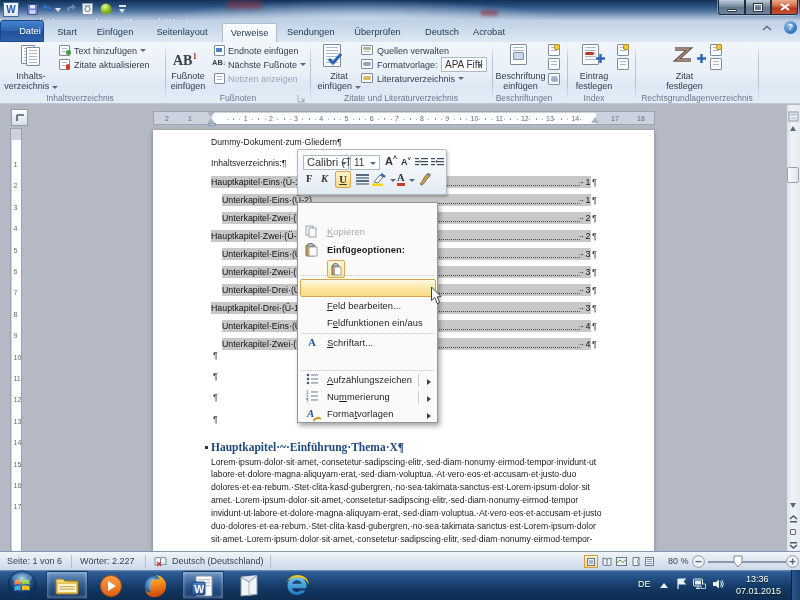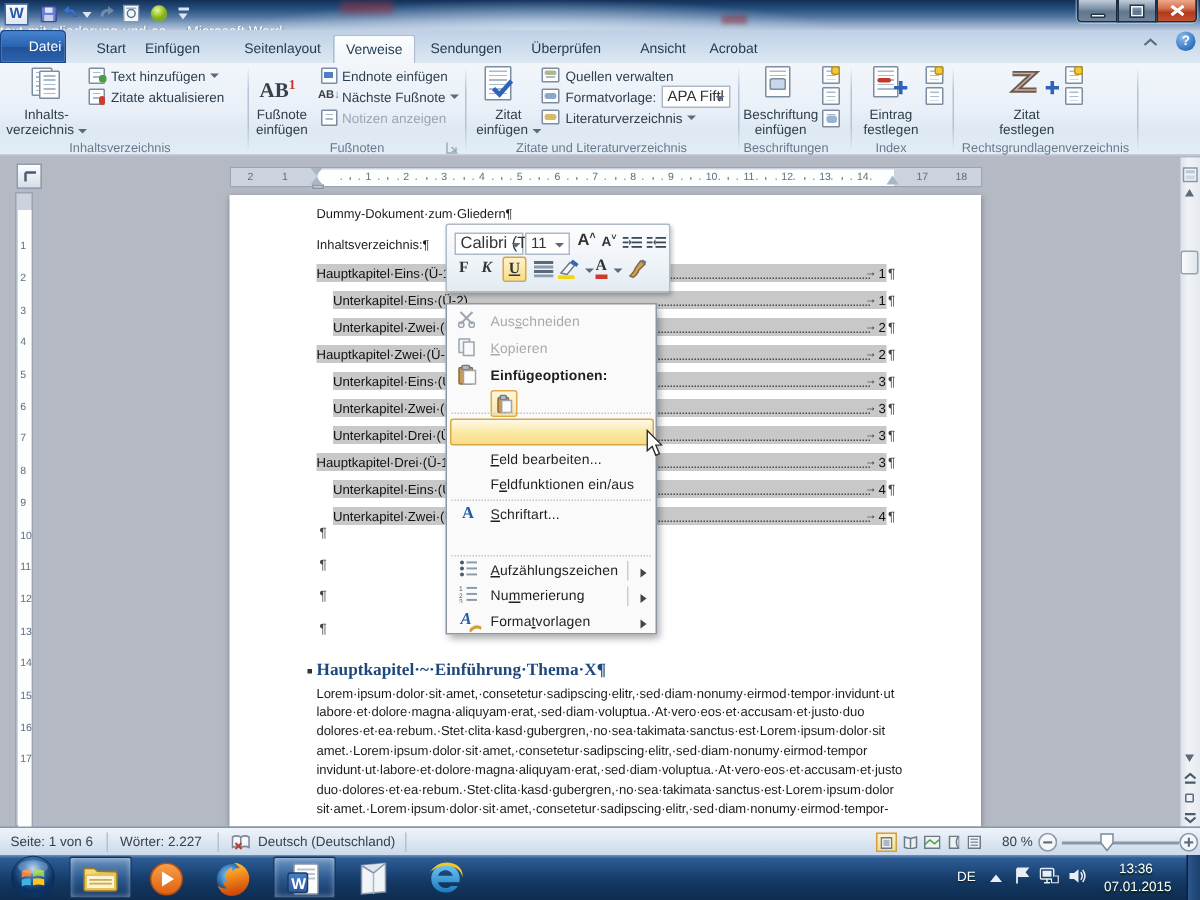--- a/index.html
+++ b/index.html
@@ -123,27 +123,27 @@
         <div style="position:absolute;left:8px;top:4px;width:8px;height:7px;border:1.5px solid #f2f6fa;outline:1px solid #253746;background:transparent;"></div>
       </div>
 <div class="wbtn close">
         <svg class="abs" style="left:8px;top:3px;" width="10" height="8" viewBox="0 0 10 8">
           <path d="M1,1 L9,7 M9,1 L1,7" stroke="#fff" stroke-width="2"></path>
         </svg>
       </div>
     </div>
 <div class="abs" id="tabrow"></div>
 <div class="tab" id="tab-datei" style="left:0px;width:44px;">Datei</div>
-<div class="tab" style="left:50px;width:34px;text-align:right;">Start</div>
+<div class="tab" style="left:50px;width:34px;">Start</div>
 <div class="tab" style="left:92px;width:46px;">Einfügen</div>
-<div class="tab" style="left:150px;width:64px;text-align:right;">Seitenlayout</div>
+<div class="tab" style="left:150px;width:64px;">Seitenlayout</div>
 <div class="tab" id="tab-verweise" style="left:222px;width:55px;">Verweise</div>
 <div class="tab" style="left:287px;width:45px;">Sendungen</div>
 <div class="tab" style="left:354px;width:47px;">Überprüfen</div>
-<div class="tab" style="left:424px;width:36px;">Ansicht</div>
+<div class="tab" style="left:424px;width:36px;">Deutsch</div>
 <div class="tab" style="left:471px;width:36px;">Acrobat</div>
 <svg class="abs" style="left:762px;top:25px;" width="10" height="8" viewBox="0 0 10 8">
       <path d="M1,5 L5,1.5 L9,5" stroke="#5a6b7d" stroke-width="1.4" fill="none"></path>
     </svg>
 <div class="abs" id="helpball">?</div>
 <div class="abs" id="ribbon">
       <div class="pg" style="left:21px;top:3px;width:14px;height:19px;">
         <i></i>
       </div>
       <div class="pg" style="left:26px;top:5px;width:14px;height:19px;">
@@ -491,30 +491,20 @@
       <span class="abs tri td" style="left:92px;top:29px;border-top-width:3px;"></span>
       <div class="mitem" style="left:99px;top:22px;font-weight:bold;font-family:'Liberation Serif',serif;border-bottom:3px solid #d03a2b;line-height:11px;">A</div>
       <span class="abs tri td" style="left:111px;top:29px;border-top-width:3px;"></span>
       <svg class="abs" style="left:120px;top:22px;" width="15" height="14" viewBox="0 0 15 14">
         <path d="M2,12 Q5,9 6,6 L9,2 L12,4 L8,8 Q7,11 4,13 Z" fill="#c8a060" stroke="#8a6a3a"></path>
         <path d="M9,2 L12,4 L13,2.5 L10.5,1 Z" fill="#6a7a8a"></path>
       </svg>
     </div>
 <div class="abs" id="ctxmenu">
       <div id="mi-hl"></div>
-      <div class="mi dis" style="top:3px;">
-        <span class="ic">
-          <svg class="abs" style="left:2px;" width="13" height="12" viewBox="0 0 13 12">
-            <path d="M2,1 L10,9 M10,1 L2,9" stroke="#9aa5b0" stroke-width="1.3"></path>
-            <circle cx="2.5" cy="9.5" r="1.8" fill="none" stroke="#9aa5b0"></circle>
-            <circle cx="9.5" cy="9.5" r="1.8" fill="none" stroke="#9aa5b0"></circle>
-          </svg>
-        </span>
-        <span class="lbl">Aus<u>s</u>chneiden</span>
-      </div>
       <div class="mi dis" style="top:21px;">
         <span class="ic">
           <svg class="abs" style="left:2px;" width="13" height="13" viewBox="0 0 13 13">
             <rect x="1" y="1" width="7" height="9" fill="#f2f4f6" stroke="#9aa5b0"></rect>
             <rect x="4" y="3" width="7" height="9" fill="#f7f9fa" stroke="#9aa5b0"></rect>
           </svg>
         </span>
         <span class="lbl"><u>K</u>opieren</span>
       </div>
       <div class="mi" style="top:39px;">

